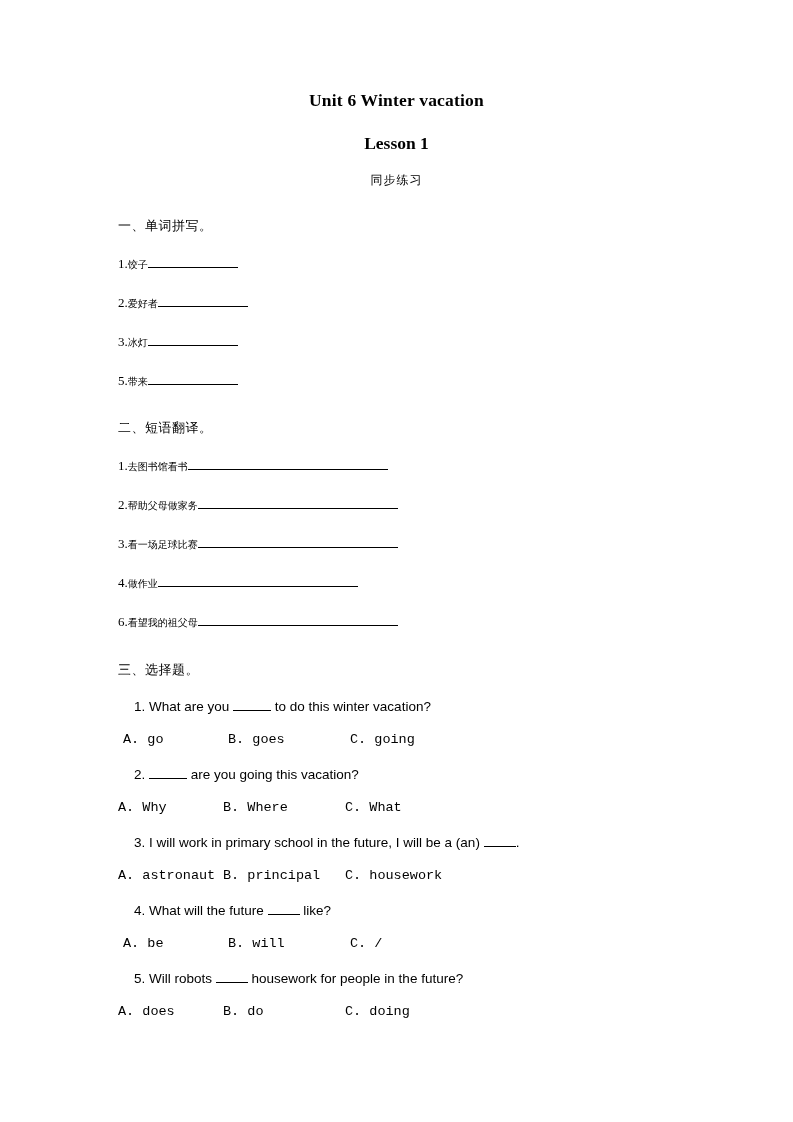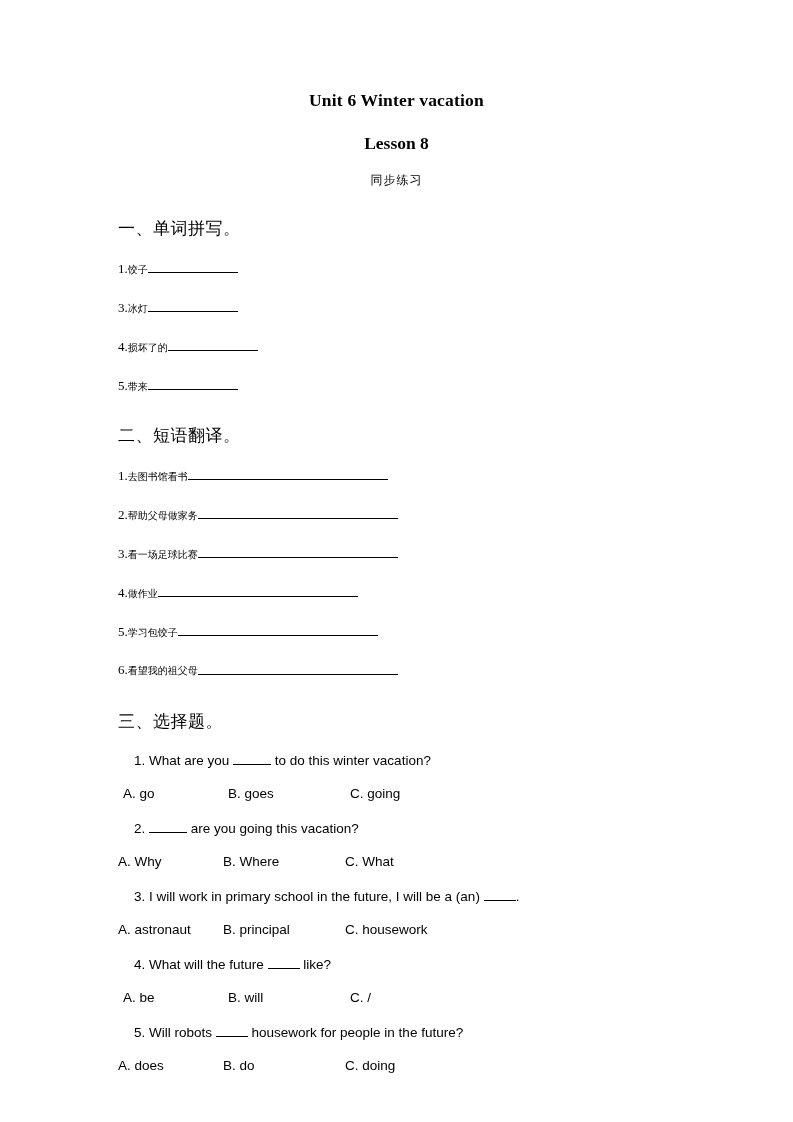--- a/index.html
+++ b/index.html
@@ -38,21 +38,21 @@
     margin: 0 0 18px 0;
   }
   .subtitle2 {
     text-align: center;
     font-size: 12px;
     font-family: "DejaVu Sans", sans-serif;
     margin: 0 0 28px 0;
     letter-spacing: 1px;
   }
   .section-head {
-    font-size: 17px;
+    font-size: 13px;
     font-family: "DejaVu Sans", sans-serif;
     margin: 0 0 20px 0;
     letter-spacing: 0.5px;
   }
   .sec-gap-top {
     margin-top: 30px;
   }
   .item {
     font-size: 13px;
     margin: 0 0 22px 0;
@@ -73,21 +73,21 @@
     vertical-align: baseline;
     height: 0.95em;
   }
   .q {
     font-size: 13.5px;
     font-family: Liberation Sans, sans-serif;
     margin: 0 0 18px 16px;
   }
   .opts {
     font-size: 13.5px;
-    font-family: Liberation Sans, sans-serif;
+    font-family: Liberation Mono, monospace;
     margin: 0 0 20px 0;
     display: flex;
   }
   .opts span {
     display: inline-block;
   }
   .op1 { width: 105px; }
   .op2 { width: 122px; }
   .indent-sp { padding-left: 5px; }
   .ul-inline {
@@ -97,54 +97,51 @@
   .sec3 {
     margin-top: 32px;
   }
 </style>
 </head>
 <body>
 
 <div class="page">
 
   <div class="title">Unit 6 Winter vacation</div>
-  <div class="subtitle">Lesson 8</div>
+  <div class="subtitle">Lesson 1</div>
   <div class="subtitle2">同步练习</div>
 
   <div class="section-head">一、单词拼写。</div>
 
   <div class="item">
     <span class="num">1.</span><span class="cn">饺子</span><span class="blank" style="width:90px"></span>
   </div>
   <div class="item">
-    <span class="num">3.</span><span class="cn">冰灯</span><span class="blank" style="width:90px"></span>
+    <span class="num">2.</span><span class="cn">爱好者</span><span class="blank" style="width:90px"></span>
   </div>
   <div class="item">
-    <span class="num">4.</span><span class="cn">损坏了的</span><span class="blank" style="width:90px"></span>
+    <span class="num">3.</span><span class="cn">冰灯</span><span class="blank" style="width:90px"></span>
   </div>
   <div class="item">
     <span class="num">5.</span><span class="cn">带来</span><span class="blank" style="width:90px"></span>
   </div>
 
   <div class="section-head sec-gap-top">二、短语翻译。</div>
 
   <div class="item">
     <span class="num">1.</span><span class="cn">去图书馆看书</span><span class="blank" style="width:200px"></span>
   </div>
   <div class="item">
     <span class="num">2.</span><span class="cn">帮助父母做家务</span><span class="blank" style="width:200px"></span>
   </div>
   <div class="item">
     <span class="num">3.</span><span class="cn">看一场足球比赛</span><span class="blank" style="width:200px"></span>
   </div>
   <div class="item">
     <span class="num">4.</span><span class="cn">做作业</span><span class="blank" style="width:200px"></span>
-  </div>
-  <div class="item">
-    <span class="num">5.</span><span class="cn">学习包饺子</span><span class="blank" style="width:200px"></span>
   </div>
   <div class="item">
     <span class="num">6.</span><span class="cn">看望我的祖父母</span><span class="blank" style="width:200px"></span>
   </div>
 
   <div class="section-head sec3">三、选择题。</div>
 
   <div class="q">
     <span>1. What are you </span><span class="ul-inline" style="width:38px"></span><span> to do this winter vacation?</span>
   </div>

